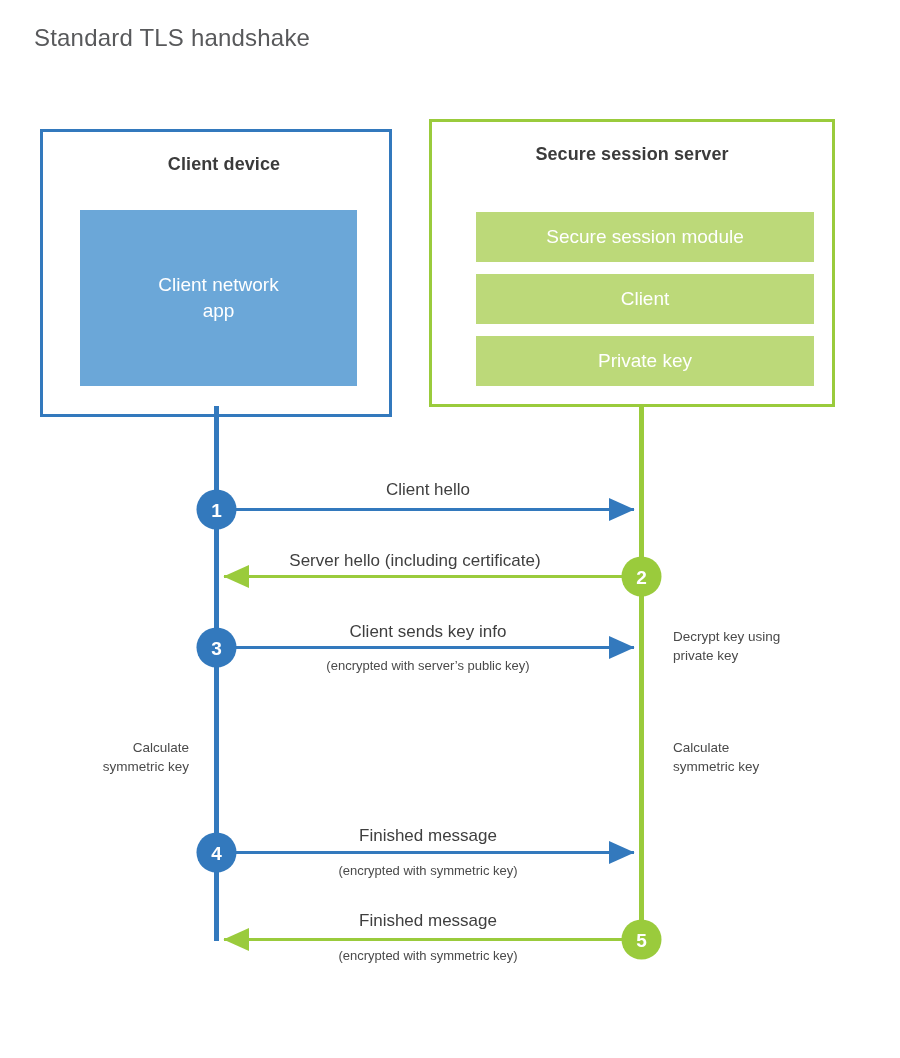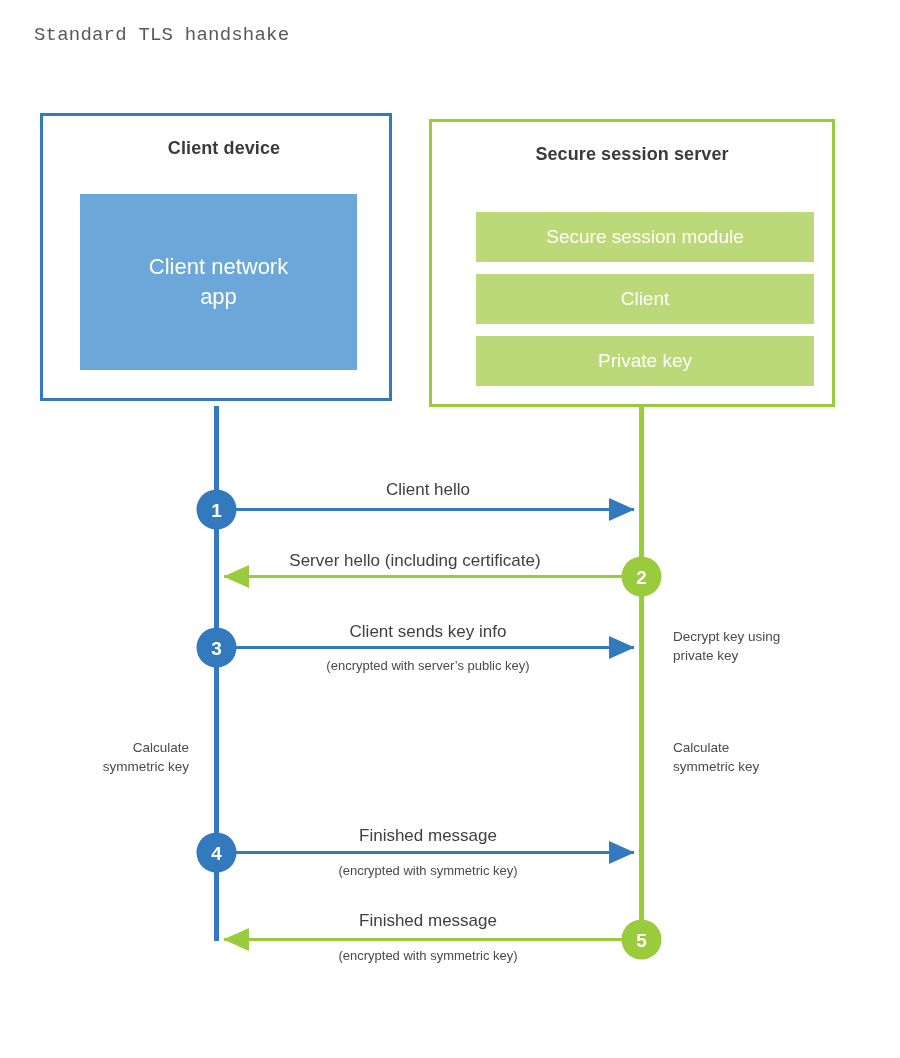--- a/index.html
+++ b/index.html
@@ -20,37 +20,36 @@
   #diagram-root {
     position: relative;
     width: 900px;
     height: 1058px;
   }
 
   .page-title {
     position: absolute;
     left: 34px;
     top: 24px;
-    font-size: 19px;
+    font-size: 24px;
     font-weight: 300;
     letter-spacing: 0.2px;
     color: #58595b;
     white-space: nowrap;
-    font-family: Liberation Mono, monospace;
   }
 
   
   .party-box {
     position: absolute;
     box-sizing: border-box;
     background: #ffffff;
   }
   .party-box.client {
     left: 40px;
-    top: 113px;
+    top: 129px;
     width: 352px;
     height: 288px;
     border: 3px solid #3379bd;
     padding-left: 16px;
   }
   .party-box.server {
     left: 429px;
     top: 119px;
     width: 406px;
     height: 288px;
@@ -66,21 +65,21 @@
   }
 
   .client-app-block {
     position: absolute;
     left: 37px;
     top: 78px;
     width: 277px;
     height: 176px;
     background: #6ba7d8;
     color: #ffffff;
-    font-size: 22px;
+    font-size: 19px;
     font-weight: 400;
     display: flex;
     align-items: center;
     justify-content: center;
     text-align: center;
     line-height: 1.35;
   }
 
   .server-modules {
     position: absolute;

